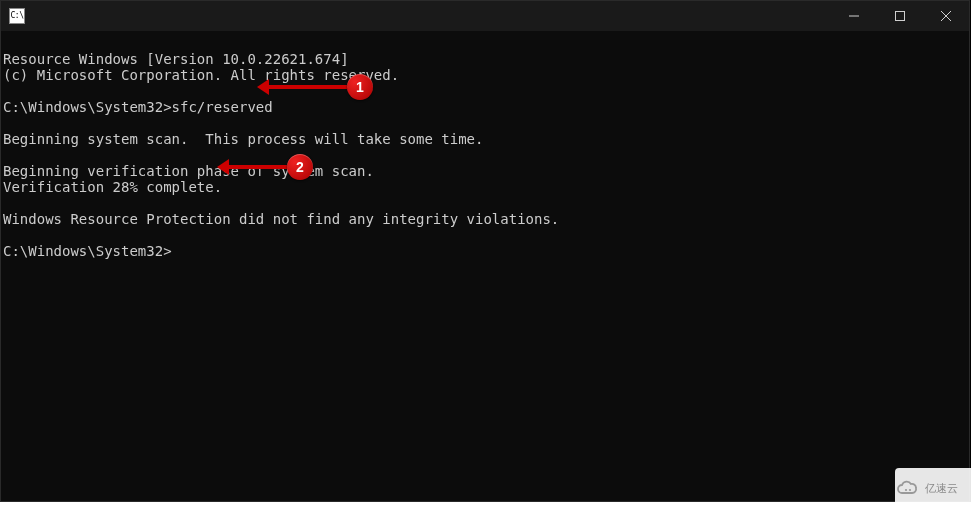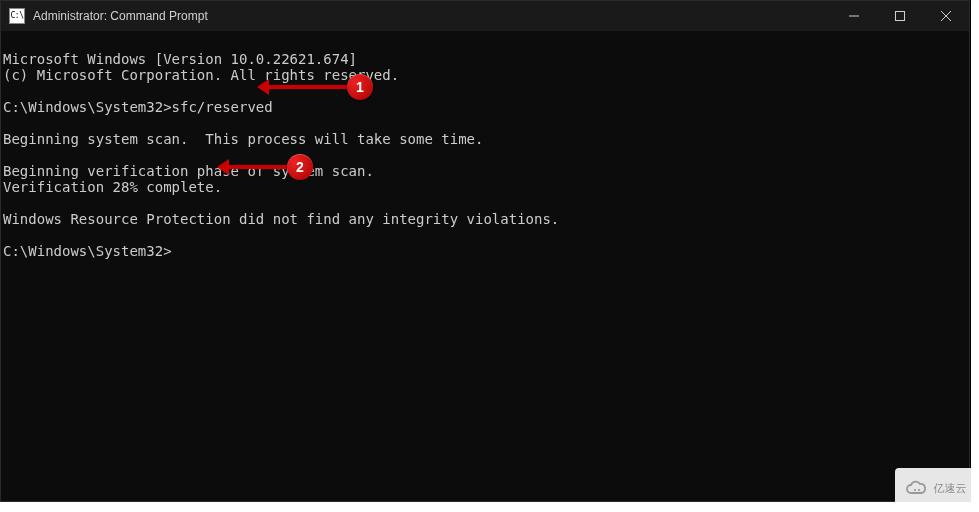--- a/index.html
+++ b/index.html
@@ -104,21 +104,20 @@
   .watermark {
     position: absolute;
     right: 4px;
     bottom: 4px;
     width: 80px;
     height: 40px;
     background: rgba(255,255,255,0.9);
     border-radius: 4px;
     display: flex;
     align-items: center;
-    justify-content: center;
     gap: 4px;
     color: #666;
     font-size: 12px;
     margin-top: 48px;
   }
   .watermark svg { flex-shrink: 0; }
   .watermark-text { color: #888; font-size: 11px; }
 
   
   .bottom-strip {
@@ -130,21 +129,20 @@
     background: #fff;
   }
 </style>
 </head>
 <body>
 
 <div class="window">
 
   <div class="titlebar">
     <span class="titlebar-icon">C:\</span>
-    <span class="titlebar-title">Administrator: Command Prompt</span>
     <span class="titlebar-spacer"></span>
     <div class="win-btns">
       <div class="win-btn">
         <svg width="10" height="10" viewBox="0 0 10 10">
           <line x1="0" y1="5" x2="10" y2="5" stroke="#cfcfcf" stroke-width="1"></line>
         </svg>
       </div>
       <div class="win-btn">
         <svg width="10" height="10" viewBox="0 0 10 10">
           <rect x="0.5" y="0.5" width="9" height="9" fill="none" stroke="#cfcfcf" stroke-width="1"></rect>
@@ -153,21 +151,21 @@
       <div class="win-btn">
         <svg width="10" height="10" viewBox="0 0 10 10">
           <line x1="0" y1="0" x2="10" y2="10" stroke="#cfcfcf" stroke-width="1"></line>
           <line x1="10" y1="0" x2="0" y2="10" stroke="#cfcfcf" stroke-width="1"></line>
         </svg>
       </div>
     </div>
   </div>
 
   <div class="terminal">
-<span>Microsoft Windows [Version 10.0.22621.674]</span>
+<span>Resource Windows [Version 10.0.22621.674]</span>
 <span>(c) Microsoft Corporation. All rights reserved.</span>
 <span></span>
 <span><span>C:\Windows\System32&gt;</span><span>sfc/reserved</span></span>
 <span></span>
 <span>Beginning system scan.  This process will take some time.</span>
 <span></span>
 <span>Beginning verification phase of system scan.</span>
 <span>Verification 28% complete.</span>
 <span></span>
 <span>Windows Resource Protection did not find any integrity violations.</span>

